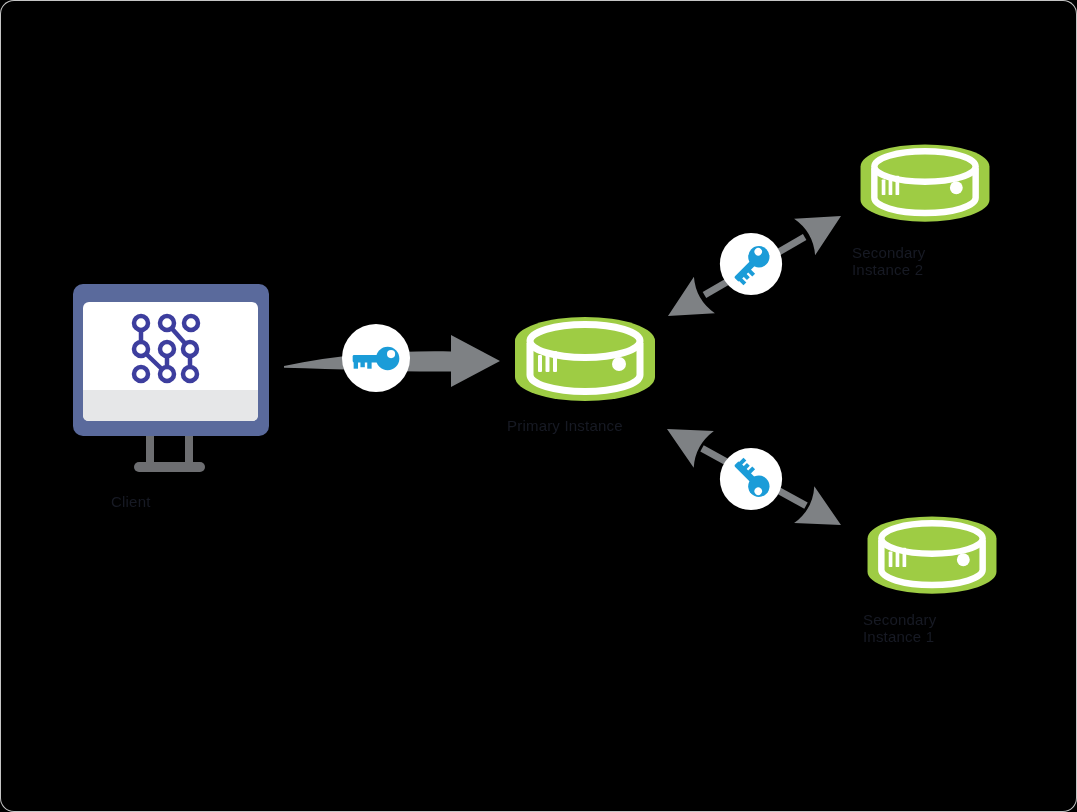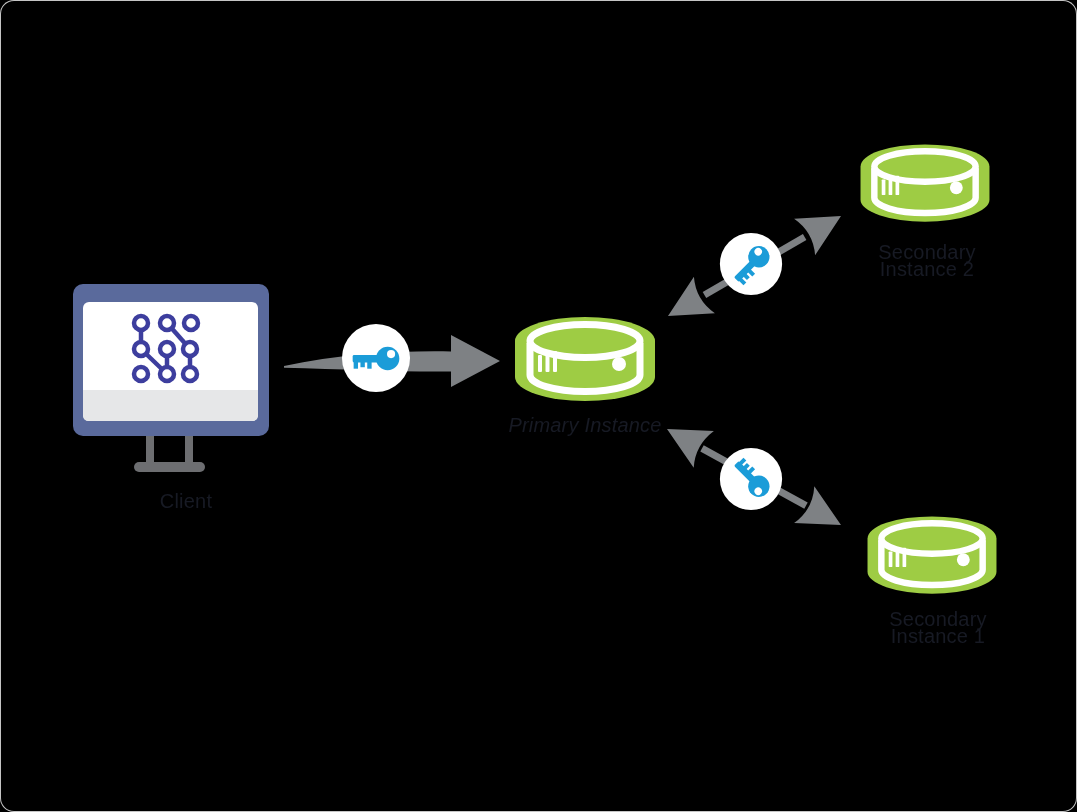--- a/index.html
+++ b/index.html
@@ -6,22 +6,22 @@
     margin:0;padding:0;background:#000;
     font-family:"Liberation Sans",sans-serif;
   }
   #canvas{
     position:relative;width:1075px;height:810px;margin:0 auto;
     background:#000;border:1px solid rgba(232,232,232,.85);
     border-radius:14px;overflow:hidden;
   }
   .abs{position:absolute;}
   .label{
-    position:absolute;color:#171a24;font-size:20px;line-height:17px;
-    text-align:center;letter-spacing:.2px;user-select:none;
+    position:absolute;color:#171a24;font-size:15px;line-height:17px;
+    letter-spacing:.2px;user-select:none;
   }
   .label span{display:block;}
   svg{display:block;}
 </style>
 </head>
 <body>
 
 <div id="canvas">
 
   <svg class="abs" style="left:0;top:0" width="1075" height="810" viewBox="0 0 1075 810">
@@ -144,21 +144,21 @@
         <circle cx="48" cy="36.5" r="12"></circle>
       </g>
       <circle cx="51.5" cy="32" r="4.2" fill="#FFFFFF"></circle>
     </g>
   </svg>
 
   <div class="label" style="left:110px;top:492px;width:150px;">
     <span>Client</span>
   </div>
 
-  <div class="label" style="left:506px;top:416px;width:156px;font-style:italic;">
+  <div class="label" style="left:506px;top:416px;width:156px;">
     <span>Primary Instance</span>
   </div>
 
   <div class="label" style="left:851px;top:243px;width:150px;">
     <span>Secondary</span>
     <span>Instance 2</span>
   </div>
 
   <div class="label" style="left:862px;top:610px;width:150px;">
     <span>Secondary</span>

